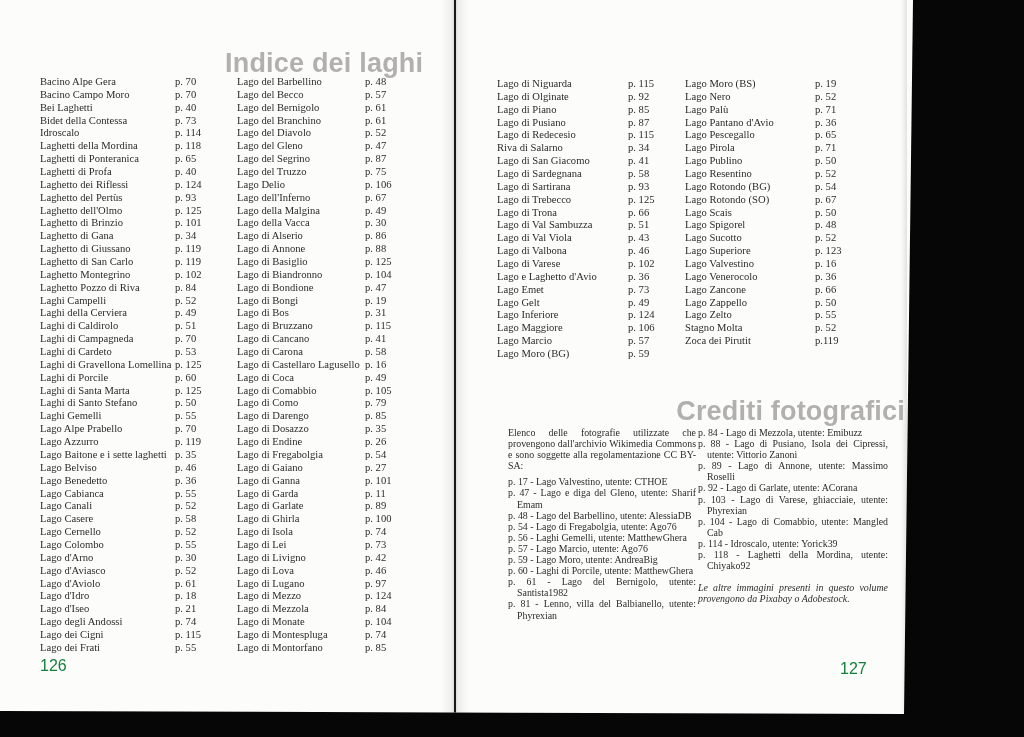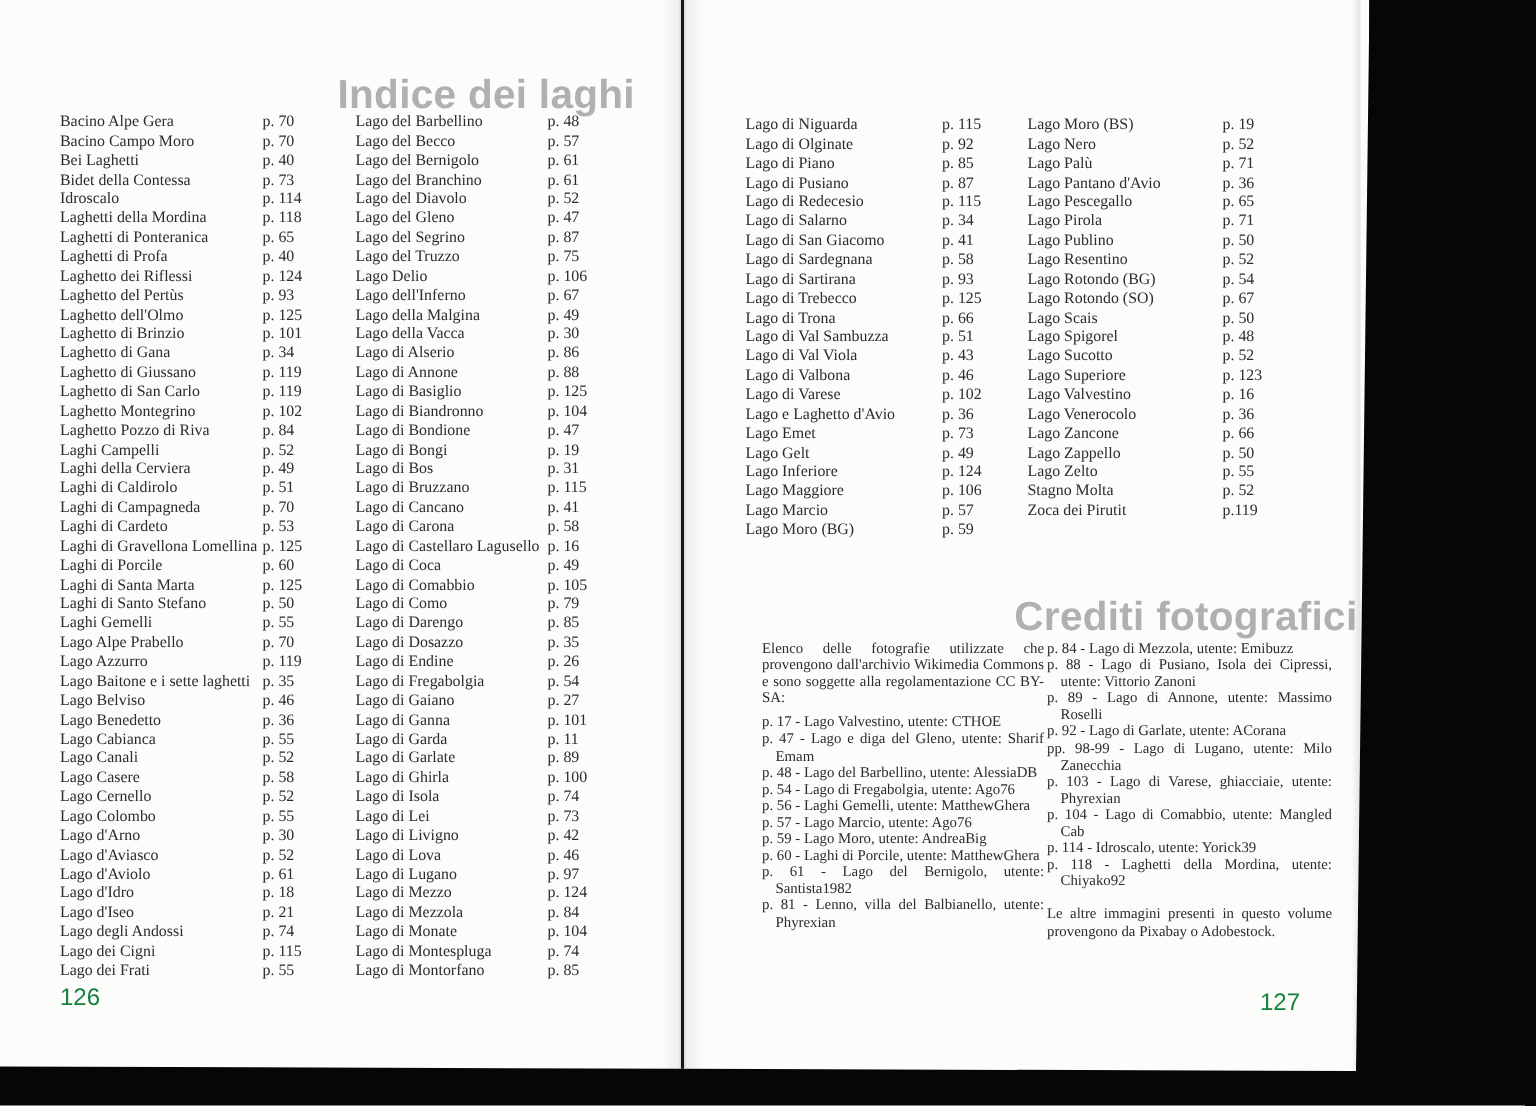--- a/index.html
+++ b/index.html
@@ -36,21 +36,21 @@
   .row{display:flex;height:12.87px;align-items:baseline;font-size:10.6px;}
   .nm{flex:1 1 auto;min-width:0;white-space:nowrap;}
   .pg{flex:0 0 40px;white-space:nowrap;}
 
   .credits-col{position:absolute;top:427px;font-size:9.9px;line-height:11.1px;
     text-align:justify;color:#2b2b2b;margin-left:12px;}
   .cred-left{left:496px;width:188px;}
   .cred-right{left:686px;width:190px;}
   .intro{margin:0 0 5px 0;}
   .credit{margin:0;padding-left:9px;text-indent:-9px;}
-  .outro{margin:11px 0 0 0;}
+  .outro{margin:11px 0 0 0;font-style:italic;}
 
   .folio{position:absolute;font-family:"Liberation Sans", sans-serif;font-size:16px;color:#15803d;}
   .folio-left{left:40px;top:657px;}
   .folio-right{left:840px;top:660px;}
 </style>
 </head>
 <body>
 
 <div class="sheet">
 
@@ -533,21 +533,21 @@
         <span class="nm">Lago di Pusiano</span>
         <span class="pg">p. 87</span>
       </div>
 
       <div class="row">
         <span class="nm">Lago di Redecesio</span>
         <span class="pg">p. 115</span>
       </div>
 
       <div class="row">
-        <span class="nm">Lago di Salarno</span>
+        <span class="nm">Riva di Salarno</span>
         <span class="pg">p. 34</span>
       </div>
 
       <div class="row">
         <span class="nm">Lago di San Giacomo</span>
         <span class="pg">p. 41</span>
       </div>
 
       <div class="row">
         <span class="nm">Lago di Sardegnana</span>
@@ -765,21 +765,20 @@
     <div>
 
         <p class="credit">p. 84 - Lago di Mezzola, utente: Emibuzz</p>
 
         <p class="credit">p. 88 - Lago di Pusiano, Isola dei Cipressi, utente: Vittorio Zanoni</p>
 
         <p class="credit">p. 89 - Lago di Annone, utente: Massimo Roselli</p>
 
         <p class="credit">p. 92 - Lago di Garlate, utente: ACorana</p>
 
-        <p class="credit">pp. 98-99 - Lago di Lugano, utente: Milo Zanecchia</p>
 
         <p class="credit">p. 103 - Lago di Varese, ghiacciaie, utente: Phyrexian</p>
 
         <p class="credit">p. 104 - Lago di Comabbio, utente: Mangled Cab</p>
 
         <p class="credit">p. 114 - Idroscalo, utente: Yorick39</p>
 
         <p class="credit">p. 118 - Laghetti della Mordina, utente: Chiyako92</p>
 
       </div>

